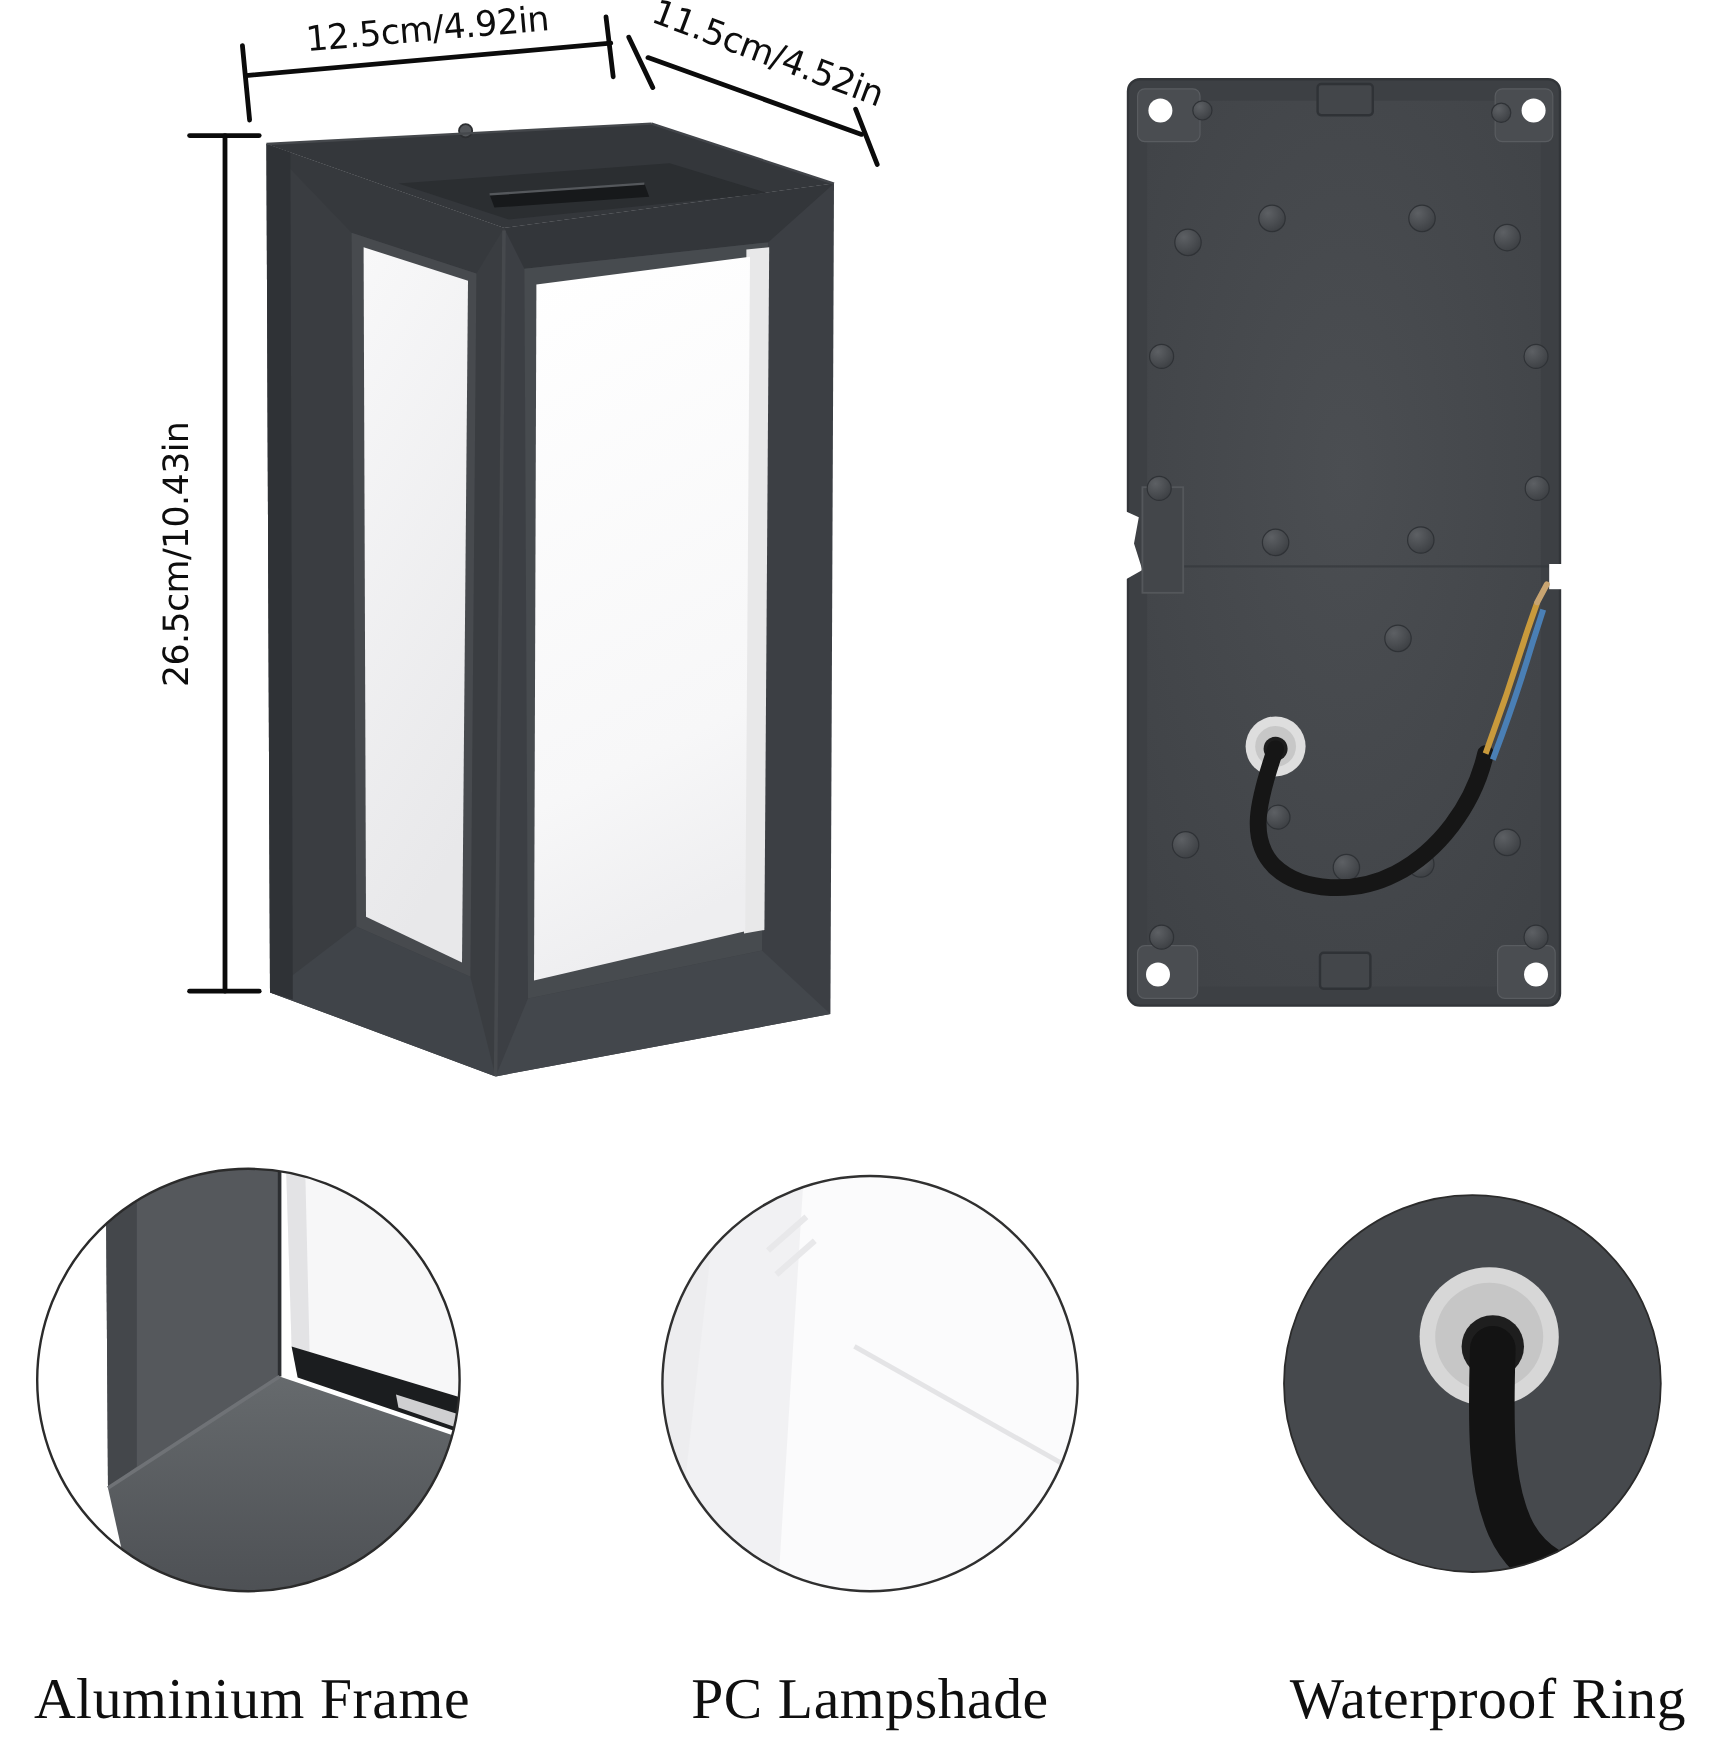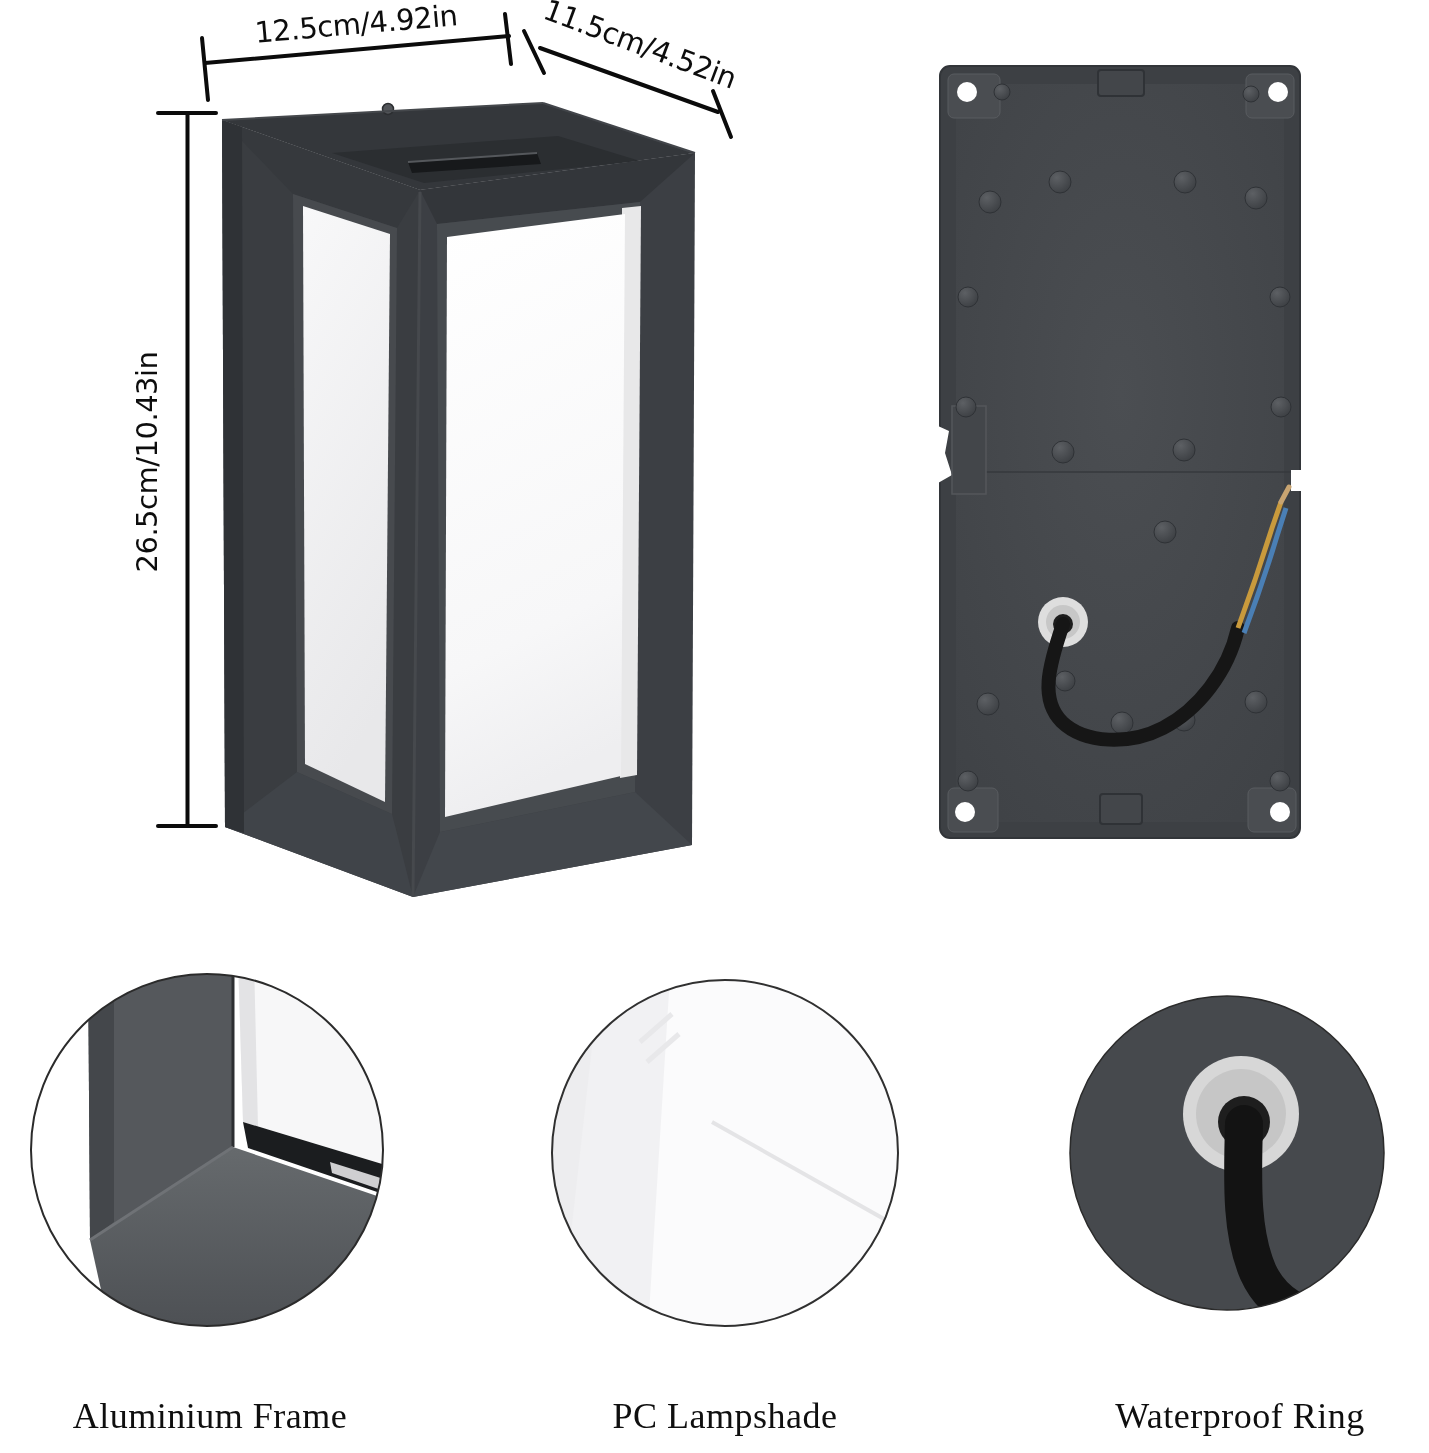--- a/index.html
+++ b/index.html
@@ -16,21 +16,21 @@
     font-family:"DejaVu Sans",sans-serif;
     font-size:29px;
     font-weight:500;
     letter-spacing:-0.5px;
     color:#0d0d0d;
     white-space:nowrap;
   }
   .caption{
     position:absolute;
     font-family:"Liberation Serif",serif;
-    font-size:36px;
+    font-size:48px;
     color:#0f0f0f;
     letter-spacing:0.5px;
     white-space:nowrap;
   }
 </style>
 </head>
 <body>
 
 <div class="canvas">
 

